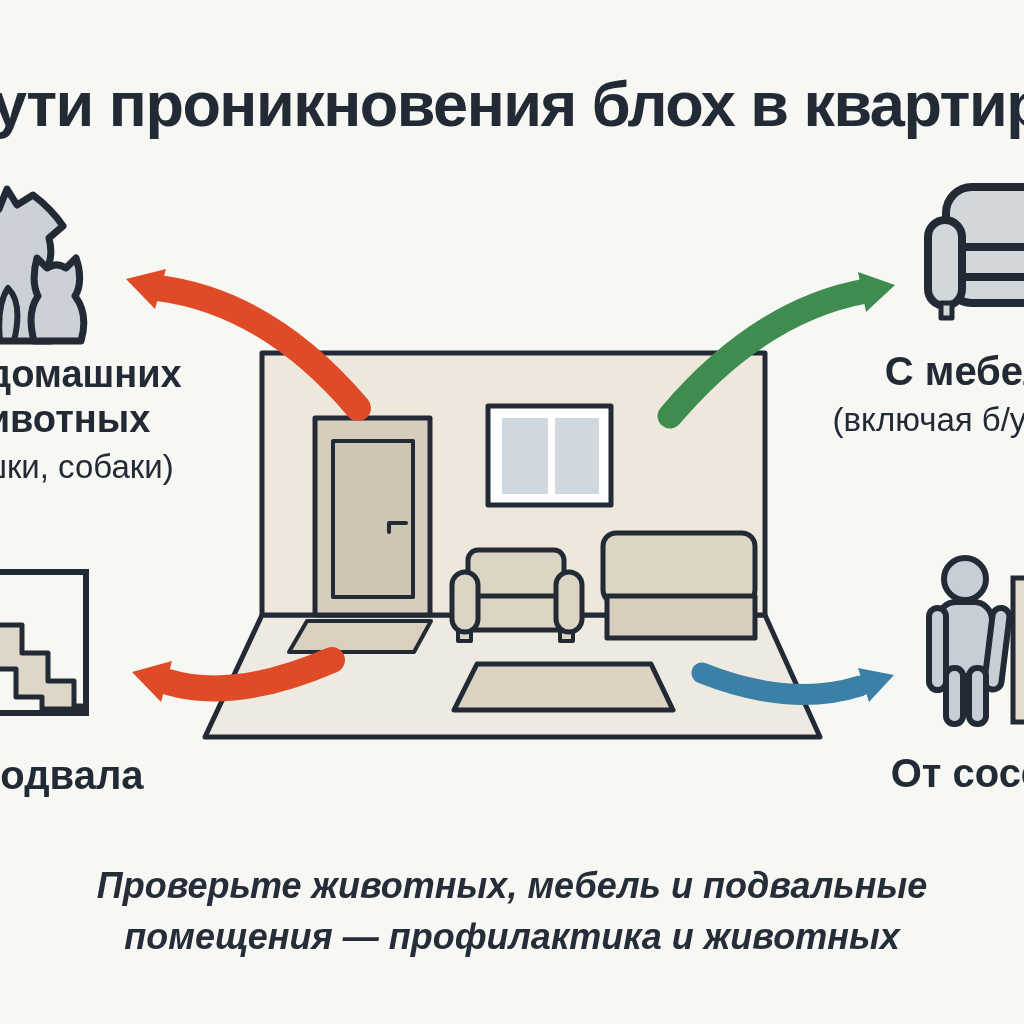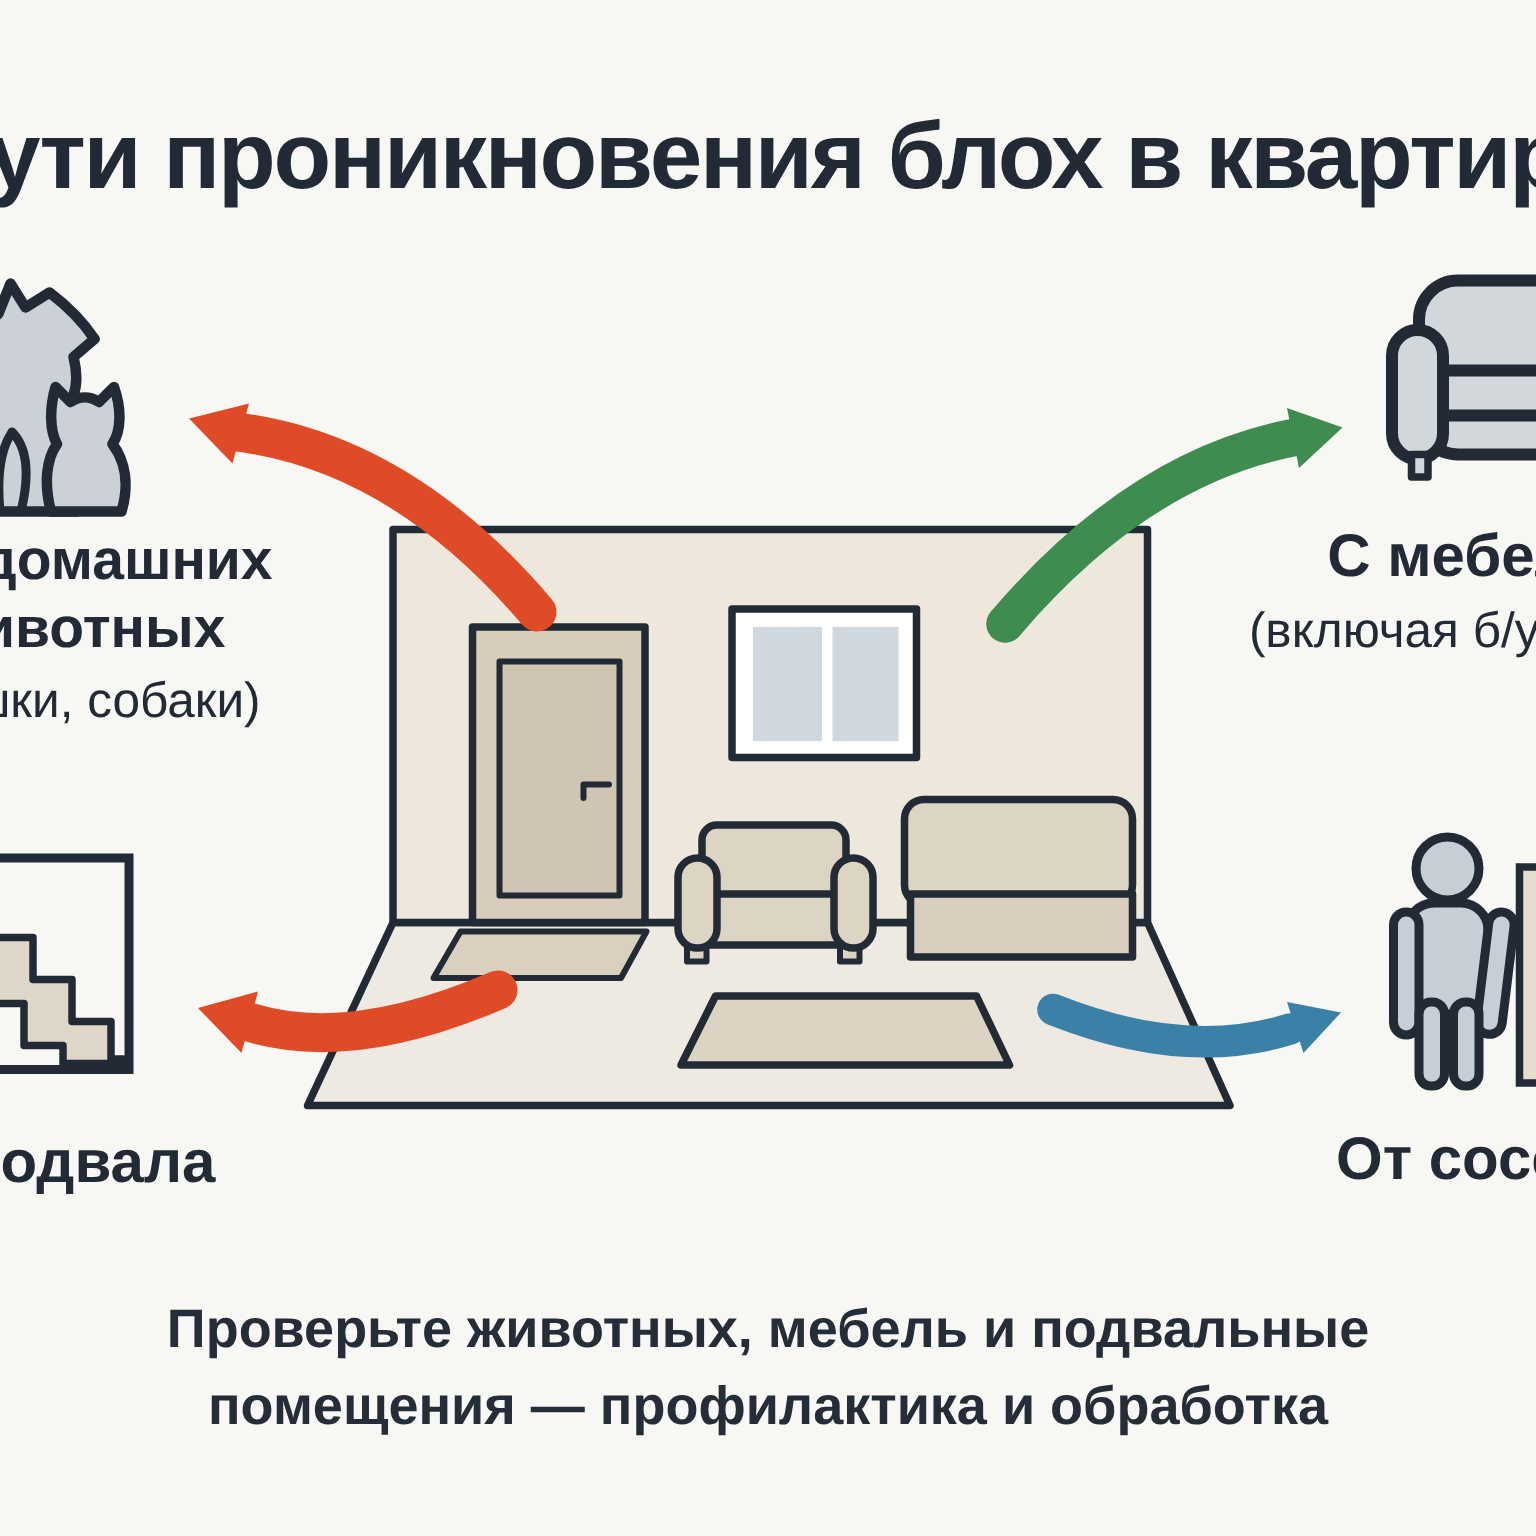--- a/index.html
+++ b/index.html
@@ -10,21 +10,21 @@
          font-size:63px;font-weight:700;letter-spacing:-1.5px;white-space:nowrap;margin:0;}
   .label{position:absolute;text-align:center;transform:translateX(-50%);white-space:nowrap;line-height:1.18;}
   .label .big{font-size:38px;font-weight:700;}
   .label .big40{font-size:40px;font-weight:700;}
   .label .small{font-size:33px;font-weight:400;margin-top:6px;}
   .label-pets{left:55px;top:352px;}
   .label-furniture{left:996px;top:348px;}
   .label-basement{left:30px;top:752px;}
   .label-neighbors{left:1003px;top:750px;}
   .caption{position:absolute;top:860px;left:50%;transform:translateX(-50%);
-           text-align:center;font-size:36px;font-weight:700;line-height:1.43;white-space:nowrap;color:#242d38;}
+           text-align:center;font-size:36px;font-weight:700;line-height:1.43;white-space:nowrap;color:#242d38;font-style:italic;}
 </style>
 </head>
 <body>
 
 <div class="canvas">
 
   <svg class="scene" width="1024" height="1024" viewBox="0 0 1024 1024">
 
     <g stroke="#222b35" stroke-linejoin="round" stroke-linecap="round">
 
@@ -129,16 +129,16 @@
   <div class="label label-basement">
     <div class="big40">Из подвала</div>
   </div>
 
   <div class="label label-neighbors">
     <div class="big40">От соседей</div>
   </div>
 
   <div class="caption">
     <div>Проверьте животных, мебель и подвальные</div>
-    <div>помещения — профилактика и обработка</div>
+    <div>помещения — профилактика и животных</div>
   </div>
 
 </div>
 
 </body></html>

